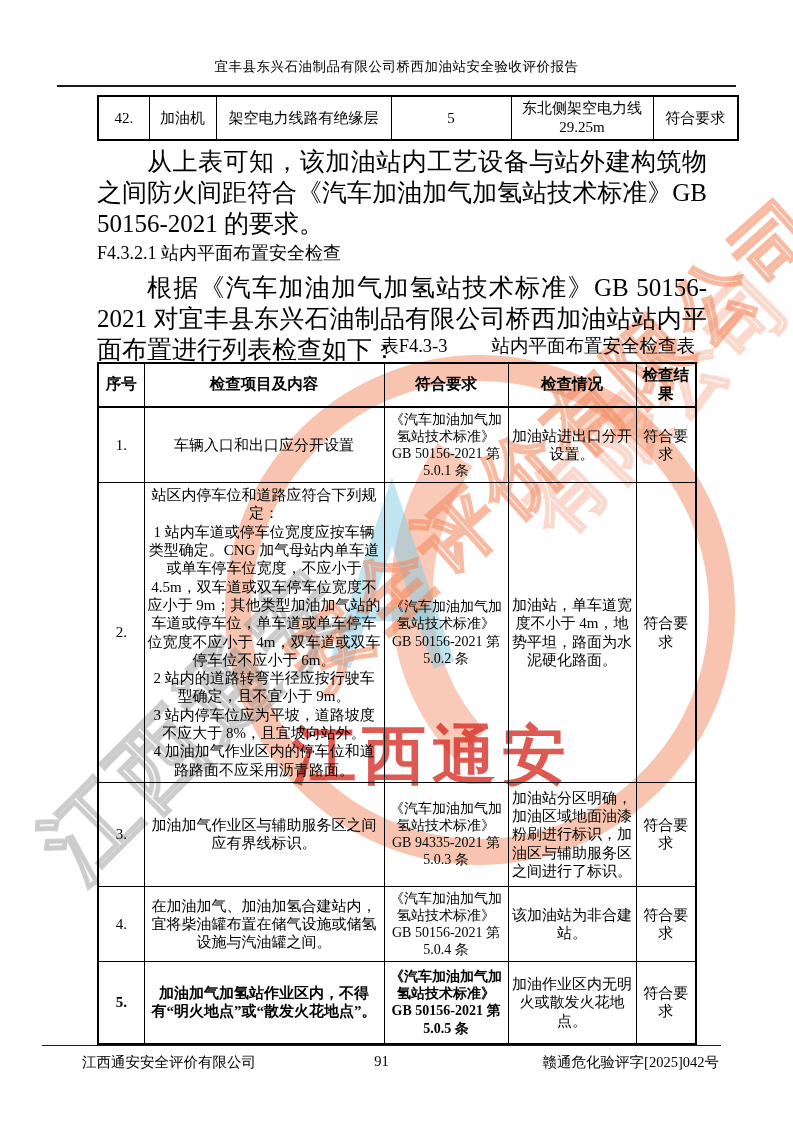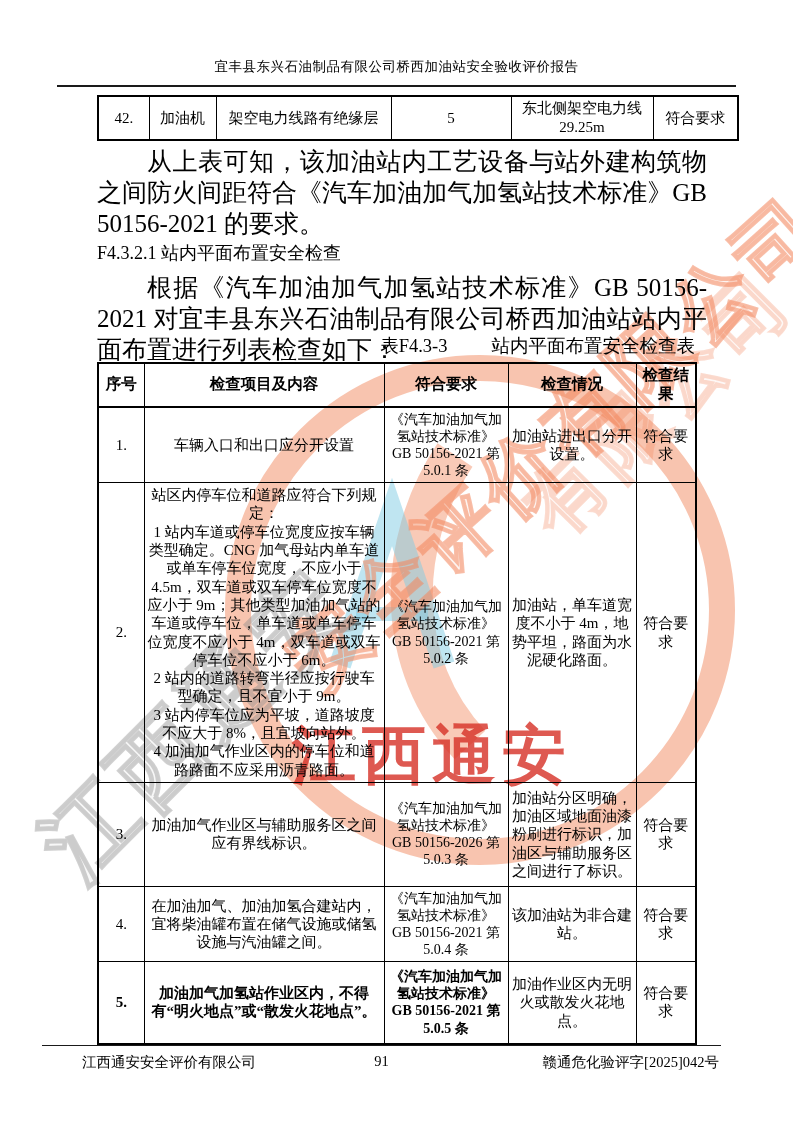--- a/index.html
+++ b/index.html
@@ -165,21 +165,21 @@
 2 站内的道路转弯半径应按行驶车型确定，且不宜小于 9m。
 3 站内停车位应为平坡，道路坡度不应大于 8%，且宜坡向站外。
 4 加油加气作业区内的停车位和道路路面不应采用沥青路面。</td>
         <td class="col-basis">《汽车加油加气加氢站技术标准》GB 50156-2021 第 5.0.2 条</td>
         <td>加油站，单车道宽度不小于 4m，地势平坦，路面为水泥硬化路面。</td>
         <td>符合要求</td>
       </tr>
       <tr class="r3">
         <td>3.</td>
         <td>加油加气作业区与辅助服务区之间应有界线标识。</td>
-        <td class="col-basis">《汽车加油加气加氢站技术标准》GB 50156-2026 第 5.0.3 条</td>
+        <td class="col-basis">《汽车加油加气加氢站技术标准》GB 94335-2021 第 5.0.3 条</td>
         <td>加油站分区明确，加油区域地面油漆粉刷进行标识，加油区与辅助服务区之间进行了标识。</td>
         <td>符合要求</td>
       </tr>
       <tr class="r4">
         <td>4.</td>
         <td>在加油加气、加油加氢合建站内，宜将柴油罐布置在储气设施或储氢设施与汽油罐之间。</td>
         <td class="col-basis">《汽车加油加气加氢站技术标准》GB 50156-2021 第 5.0.4 条</td>
         <td>该加油站为非合建站。</td>
         <td>符合要求</td>
       </tr>

